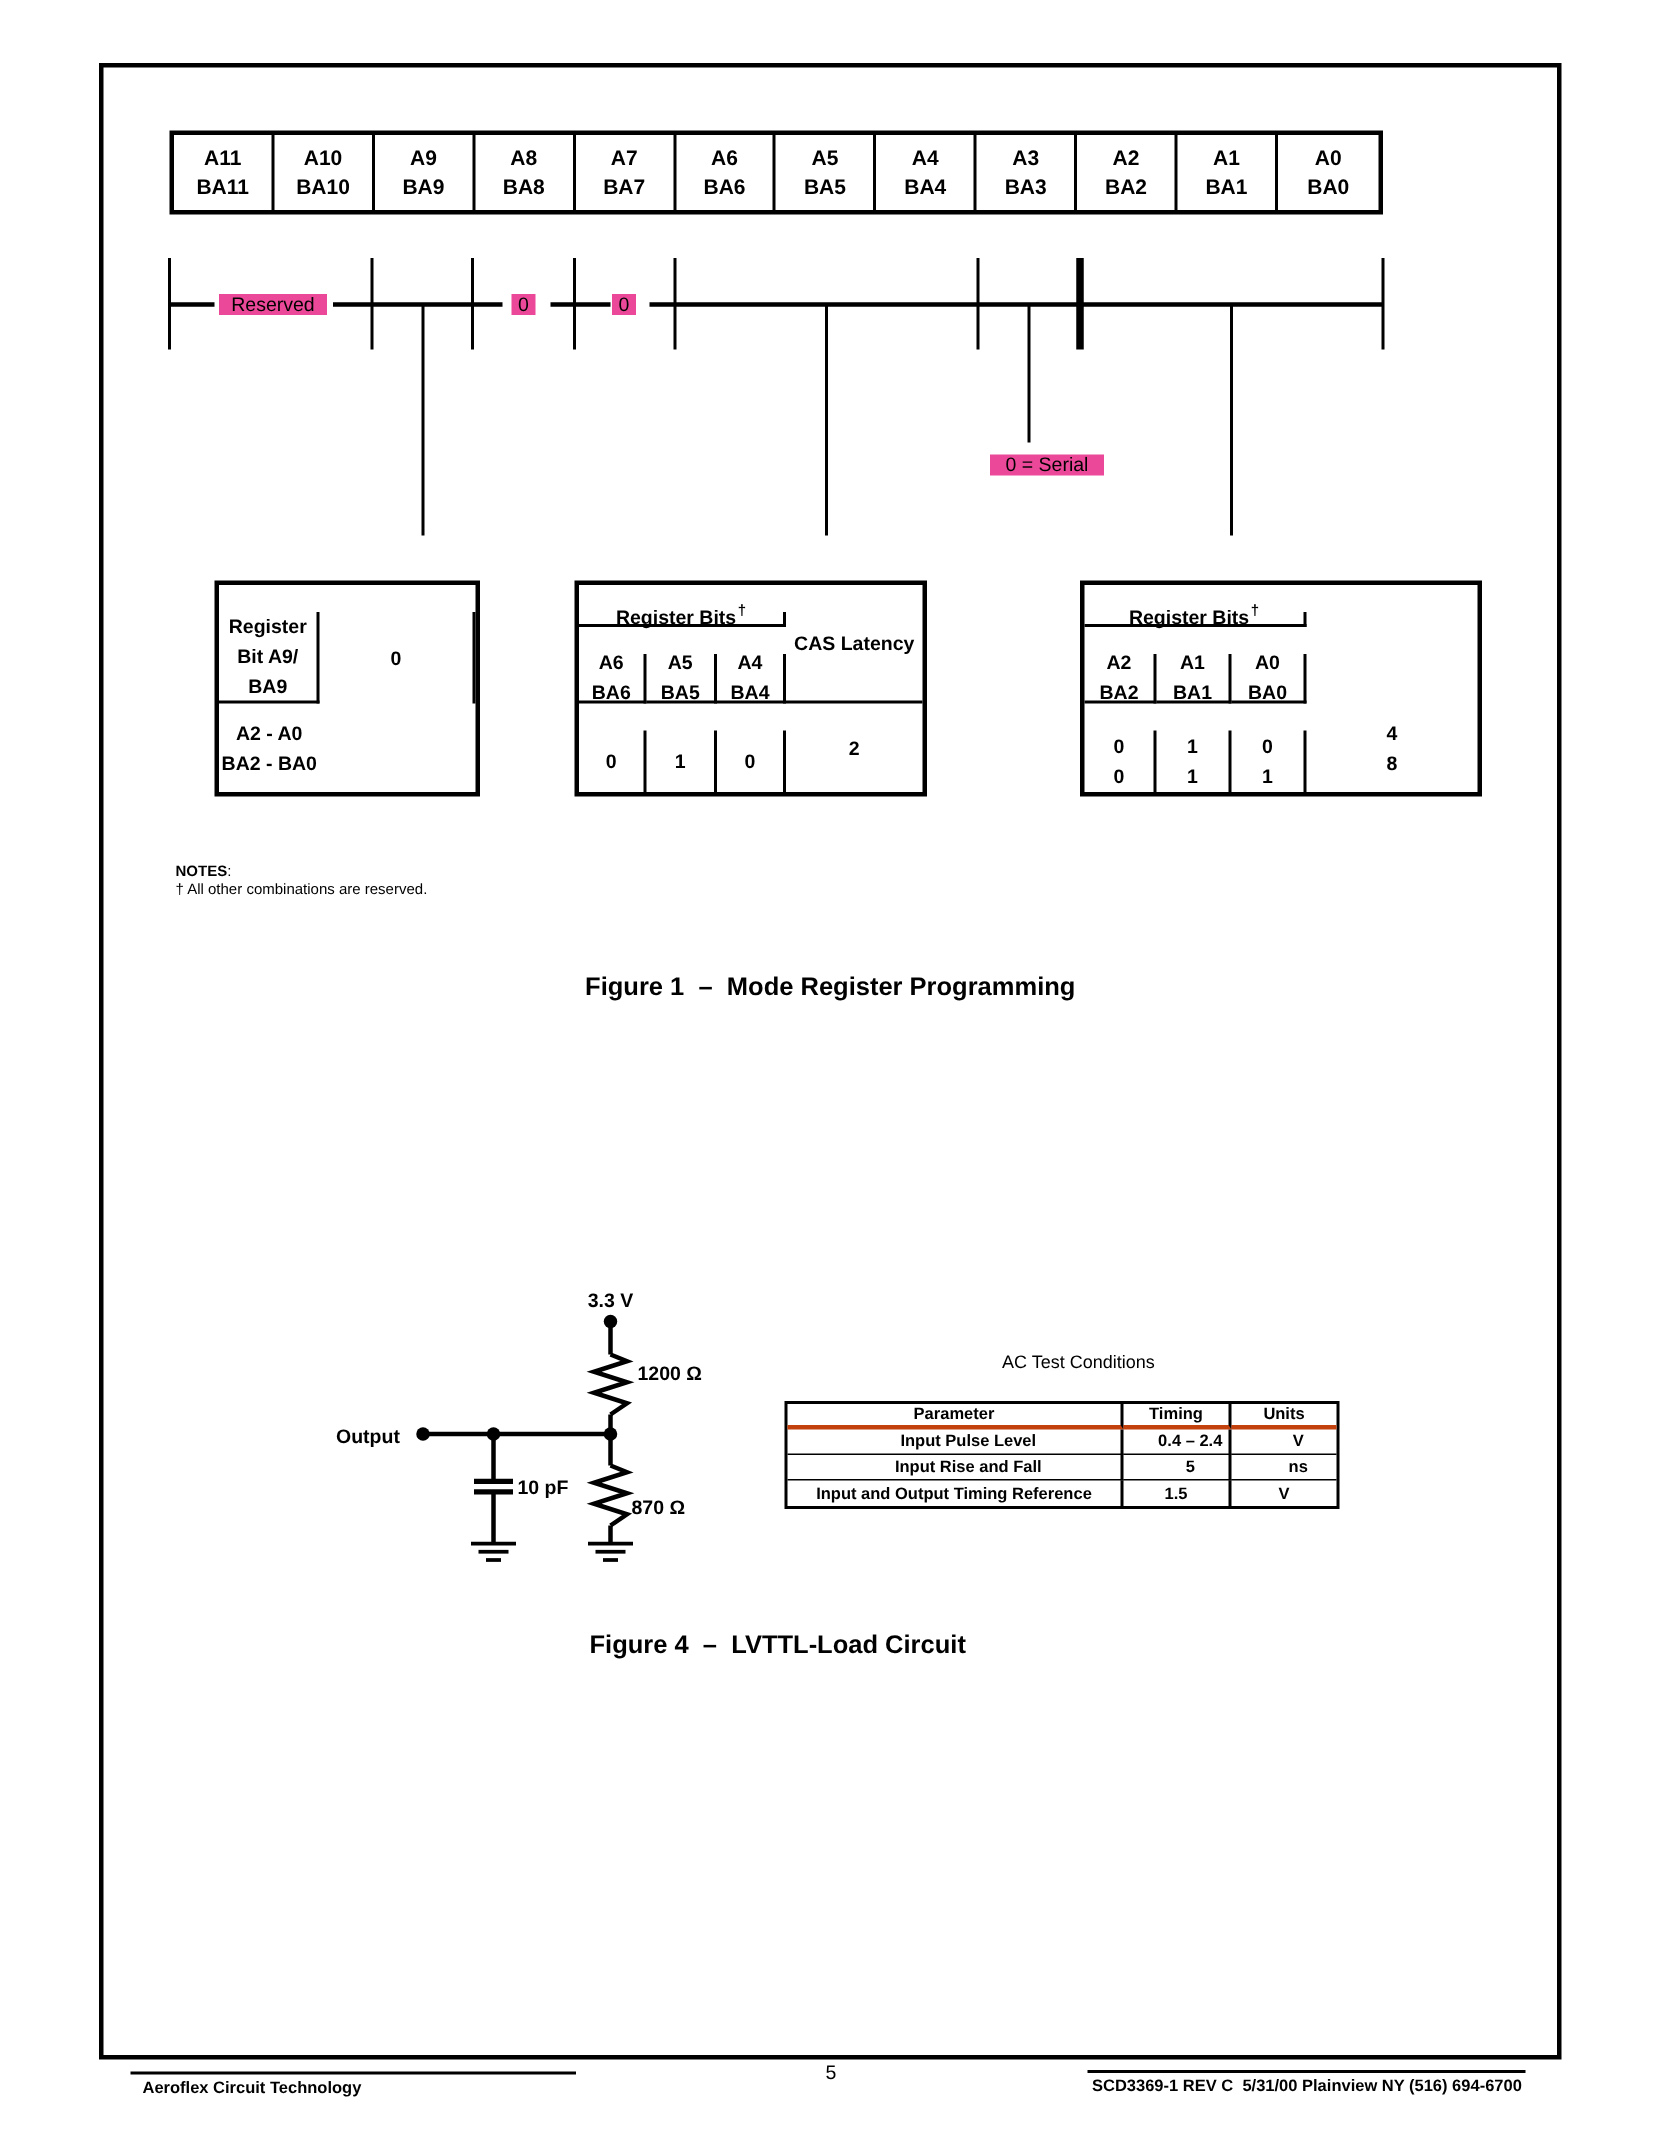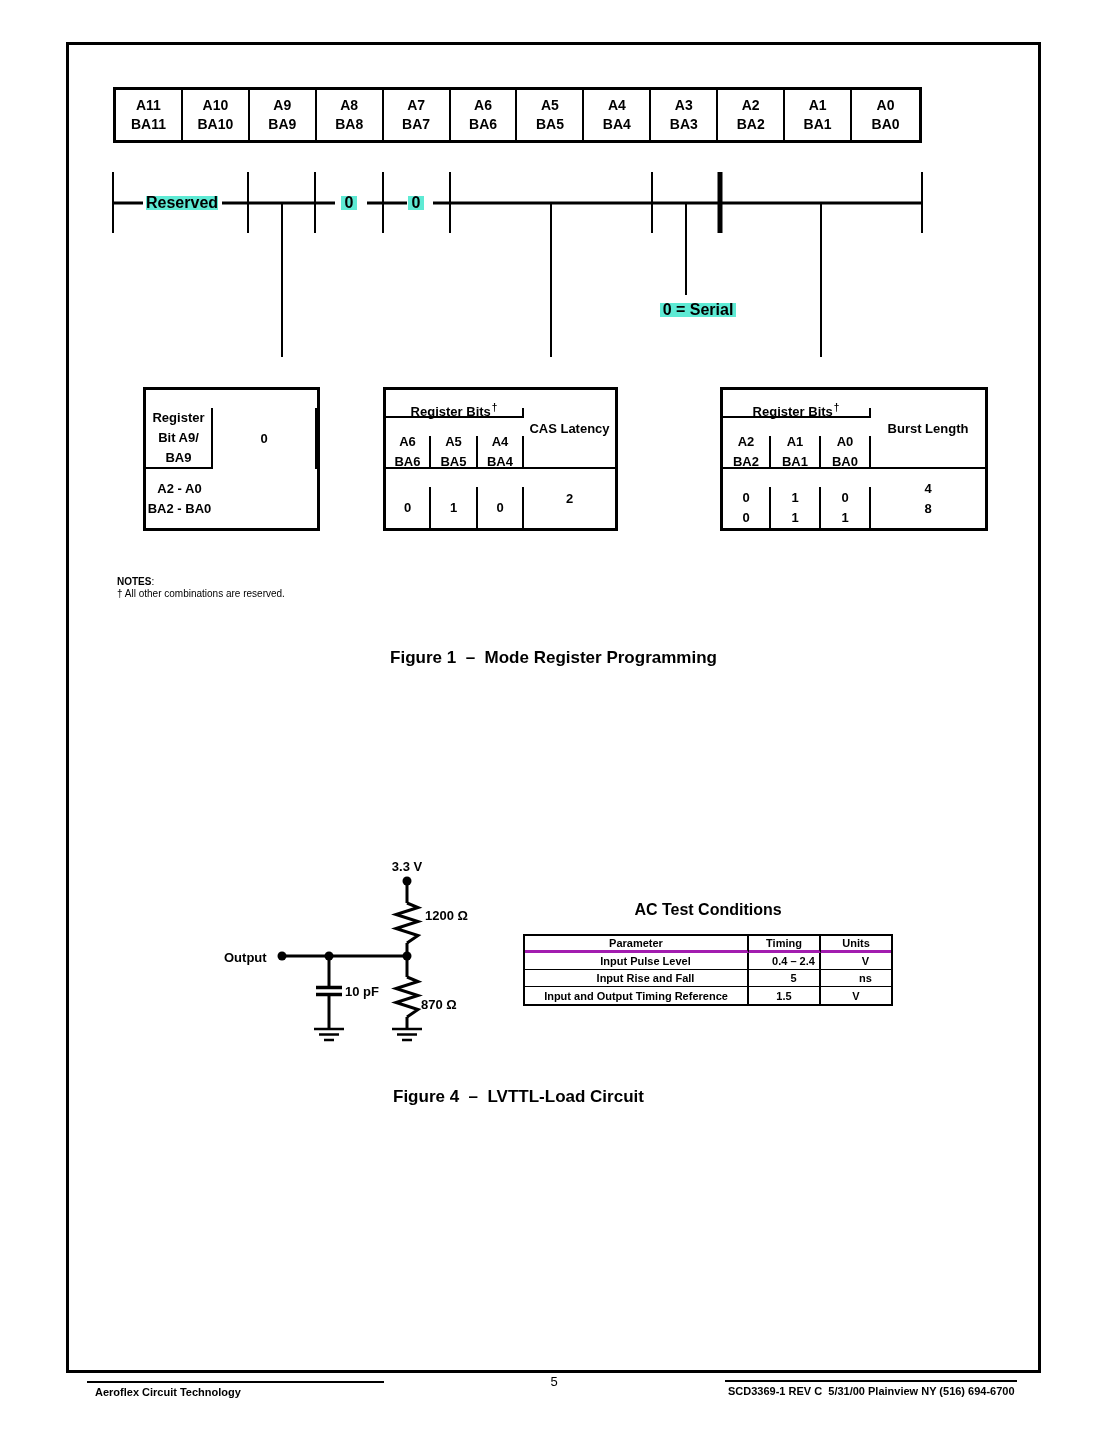--- a/index.html
+++ b/index.html
@@ -26,22 +26,22 @@
   }
   .addr-cell {
     border-right: 2px solid #000;
     display: flex; align-items: center; justify-content: center;
     text-align: center; font-weight: bold; font-size: 14px;
     line-height: 19px; white-space: pre-line;
   }
   .addr-cell:last-child { border-right: none; }
   
   .diag-label {
-    font-weight: bold; font-size: 16px; line-height: 14px;
-    text-align: center; background: #5eead4; white-space: nowrap;
+    font-weight: normal; font-size: 13px; line-height: 14px;
+    text-align: center; background: #ec4899; white-space: nowrap;
   }
   
   .regtbl { border: 3px solid #000; display: grid; }
   .regtbl .cell {
     display: flex; align-items: center; justify-content: center;
     text-align: center; font-weight: bold; font-size: 13px;
     line-height: 20px; white-space: pre-line;
   }
   .br2 { border-right: 2px solid #000; margin-top: 18px; }
   .bb2 { border-bottom: 2px solid #000; }
@@ -64,37 +64,37 @@
   sup.dagger { font-size: 10px; line-height: 10px; margin-left: 1px; position: relative; top: -4px; font-weight: bold; }
   
   .notes { left: 117px; top: 576px; font-size: 10px; line-height: 12px; }
   .notes .lbl { font-weight: bold; }
   
   .fig-caption { font-weight: bold; font-size: 17px; white-space: pre; }
   
   .circ-label { font-weight: bold; font-size: 13px; white-space: nowrap; }
   
   .ac-title {
-    left: 523px; top: 901px; width: 370px; text-align: center;
-    font-weight: bold; font-size: 16px;
+    left: 534px; top: 901px; width: 370px; text-align: center;
+    font-weight: normal; font-size: 12px;
   }
   .ac-table {
     left: 523px; top: 934px; width: 370px; height: 72px;
     border: 2px solid #000;
     display: grid;
     grid-template-columns: 224px 72px 1fr;
     grid-template-rows: 1fr 1fr 1fr 1fr;
   }
   .ac-cell {
     display: flex; align-items: center; justify-content: center;
     font-weight: bold; font-size: 11px; line-height: 12px;
     white-space: pre; text-align: center;
   }
   .ac-vr { border-right: 2px solid #000; }
-  .ac-hdr { border-bottom: 3px solid #a21caf; }
+  .ac-hdr { border-bottom: 3px solid #c2410c; }
   .ac-row { border-bottom: 1px solid #000; padding-left: 19px; }
   
   .rule { background: #000; height: 2px; }
   .footer-text { font-weight: bold; font-size: 11px; white-space: pre; }
   .page-num { font-size: 13px; text-align: center; }
 </style>
 </head>
 <body>
 
 <div class="page">
@@ -172,21 +172,20 @@
     <div class="cell br2" style="grid-row:3">0</div>
     <div class="cell br2" style="grid-row:3">1</div>
     <div class="cell br2" style="grid-row:3">0</div>
     <div class="cell" style="grid-row:3">2</div>
   </div>
 
   <div class="abs regtbl tbl-burst">
     <div class="cell br2 bb2 group-hdr">
       <span>Register Bits</span><sup class="dagger">†</sup>
     </div>
-    <div class="cell bb2 value-hdr">Burst Length</div>
     <div class="cell br2 bb2" style="grid-row:2">A2
 BA2</div>
     <div class="cell br2 bb2" style="grid-row:2">A1
 BA1</div>
     <div class="cell br2 bb2" style="grid-row:2">A0
 BA0</div>
     <div class="cell br2" style="grid-row:3">0
 0</div>
     <div class="cell br2" style="grid-row:3">1
 1</div>

